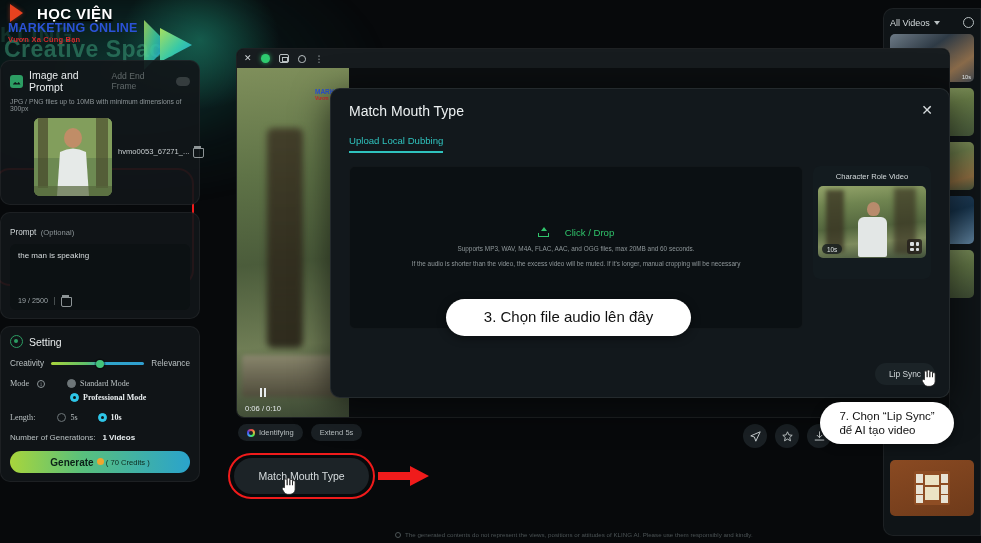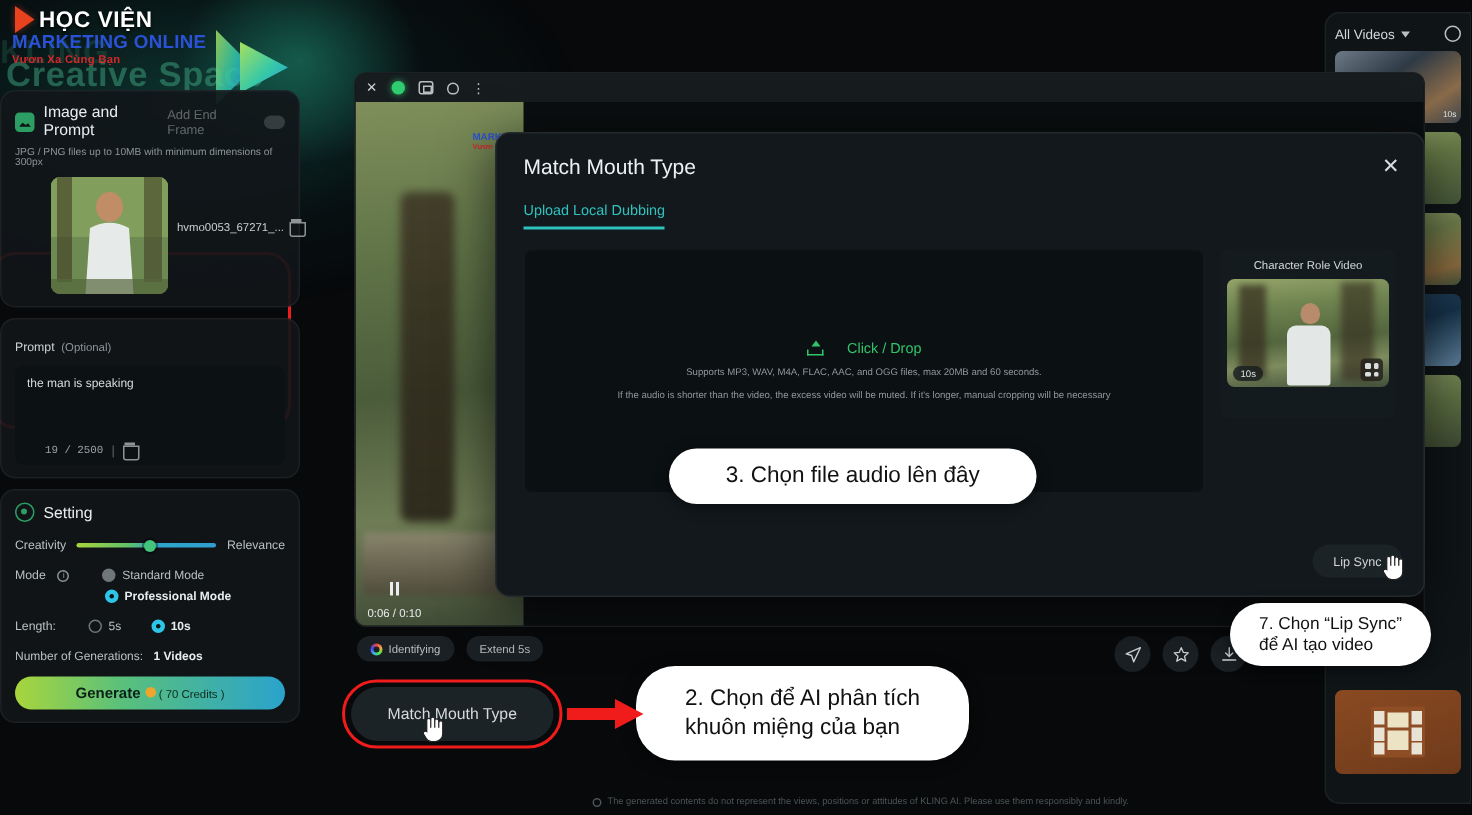--- a/index.html
+++ b/index.html
@@ -17,21 +17,21 @@
     background: radial-gradient(ellipse at 40% 50%, rgba(20,90,80,.55) 0%, rgba(10,40,40,.25) 45%, rgba(0,0,0,0) 72%);
     filter: blur(4px);
   }
   .bg-glow2 {
     position: absolute; left: 120px; top: -30px; width: 160px; height: 140px;
     background: radial-gradient(ellipse at 50% 50%, rgba(40,200,160,.35) 0%, rgba(0,0,0,0) 70%);
   }
 
   
   .brand { position: absolute; left: 8px; top: 4px; width: 190px; height: 55px; z-index: 30; }
-  .brand-row1 { display: flex; align-items: center; gap: 3px; }
+  .brand-row1 { display: flex; align-items: center; gap: 14px; text-decoration: underline; }
   .brand-logo-play {
     width: 0; height: 0; border-left: 13px solid #e8421f;
     border-top: 9px solid transparent; border-bottom: 9px solid transparent;
     margin-left: 2px; filter: drop-shadow(0 0 2px rgba(232,66,31,.5));
   }
   .brand-t1 { color: #fff; font-size: 15px; font-weight: bold; letter-spacing: .4px; text-shadow: 0 1px 2px #000; }
   .brand-t2 { color: #2b52d6; font-size: 12.5px; font-weight: bold; letter-spacing: .2px; margin-top:-1px; }
   .brand-t3 { color: #d6272b; font-size: 7.5px; font-weight: bold; letter-spacing: .2px; }
 
   .creative-space {
@@ -80,21 +80,21 @@
   .trash::after { content:""; position:absolute; left:1px; top:0px; width:7px; height:1.5px; background:#b9c0c2; }
 
   .prompt-card { position: relative; }
   .prompt-label { color: #cfd5d7; font-size: 8.2px; }
   .prompt-opt { color: #8d9598; font-size: 7.6px; }
   .prompt-box {
     background: #0c1113; border-radius: 6px; margin-top: 5px; height: 66px;
     padding: 7px 8px; position: relative;
   }
   .prompt-text { color: #d7dcde; font-size: 8px; }
-  .prompt-foot { position: absolute; left: 20px; bottom: 5px; display: flex; align-items: flex-end; gap: 6px; font-family: Liberation Mono, monospace; }
+  .prompt-foot { position: absolute; left: 8px; bottom: 5px; display: flex; align-items: flex-end; gap: 6px; }
   .prompt-count { color: #9aa2a5; font-size: 7.2px; }
   .sep-v { width: 1px; height: 8px; background: rgba(180,190,190,.35); }
 
   .ic-circ {
     width: 13px; height: 13px; border-radius: 50%; border: 1.6px solid #2c9d63;
     display:inline-block; flex:none; position:relative;
   }
   .ic-circ::after { content:""; position:absolute; left:3px; top:3px; width:4px; height:4px; border-radius:50%; background:#2c9d63;}
 
   .select-box {
@@ -106,21 +106,21 @@
   .eq-icon i { display:block; width:2px; background:#aab1b3; }
   .eq-icon i:nth-child(1){height:9px}.eq-icon i:nth-child(2){height:6px}.eq-icon i:nth-child(3){height:9px}
 
   .setting-row { display:flex; align-items:center; gap:7px; margin-top: 11px; }
   .slider-label { color:#b9c0c2; font-size:8.2px; }
   .slider { flex:1; height:3px; border-radius:2px; position:relative;
     background: linear-gradient(90deg,#a9d43c 0%, #5fc06a 38%, #2fa6c9 55%, #2f9ed0 100%); }
   .slider-knob { position:absolute; left:52%; top:50%; transform:translate(-50%,-50%);
     width:8px; height:8px; border-radius:50%; background:#43c47a; box-shadow:0 0 0 1.5px rgba(0,0,0,.35); }
 
-  .mode-row { display:flex; align-items:center; gap:8px; margin-top: 11px; }
+  .mode-row { display:flex; align-items:center; gap:8px; margin-top: 11px; font-family: Liberation Serif, serif; }
   .mode-label { color:#b9c0c2; font-size:8.2px; }
   .info-i { width:8px;height:8px;border-radius:50%;border:1px solid #8d9598; color:#8d9598;
     font-size:6px; line-height:7px; text-align:center; display:inline-block; }
   .radio { width:9px;height:9px;border-radius:50%; border:1.4px solid #6e7679; flex:none; position:relative; }
   .radio.filled { background:#6e7679; border-color:#6e7679; }
   .radio.on { border-color:#2ec6e8; background:#2ec6e8; }
   .radio.on::after { content:""; position:absolute; left:2.4px; top:2.4px; width:3px;height:3px;border-radius:50%;background:#0d1416;}
   .opt-txt { color:#b9c0c2; font-size:8px; }
   .opt-txt.sel { color:#e7ecee; font-weight:bold; }
   .opt { display:flex; align-items:center; gap:4px; }
@@ -560,26 +560,20 @@
         <i style="right:2px;top:24px;width:7px;height:8px"></i>
         <i style="left:11px;top:4px;width:14px;height:10px;background:#ece3c4"></i>
         <i style="left:11px;top:16px;width:14px;height:13px;background:#ece3c4"></i>
       </div>
     </div>
   </div>
 
 
   <div class="callout" id="callout3">3. Chọn file audio lên đây</div>
 
-  <div class="callout" id="callout2">
-    <div style="text-align:left">
-      <div>2. Chọn để AI phân tích</div>
-      <div>khuôn miệng của  bạn</div>
-    </div>
-  </div>
 
   <div class="callout" id="callout4">
     <div>
       <div>7. Chọn “Lip Sync”</div>
       <div>để AI tạo video</div>
     </div>
   </div>
 
   <svg class="arrow-red" style="left:378px; top:463px; width:52px; height:26px;" viewBox="0 0 52 26">
     <path d="M0 9 H32 V3 L51 13 L32 23 V17 H0 Z" fill="#f01b1b"></path>

